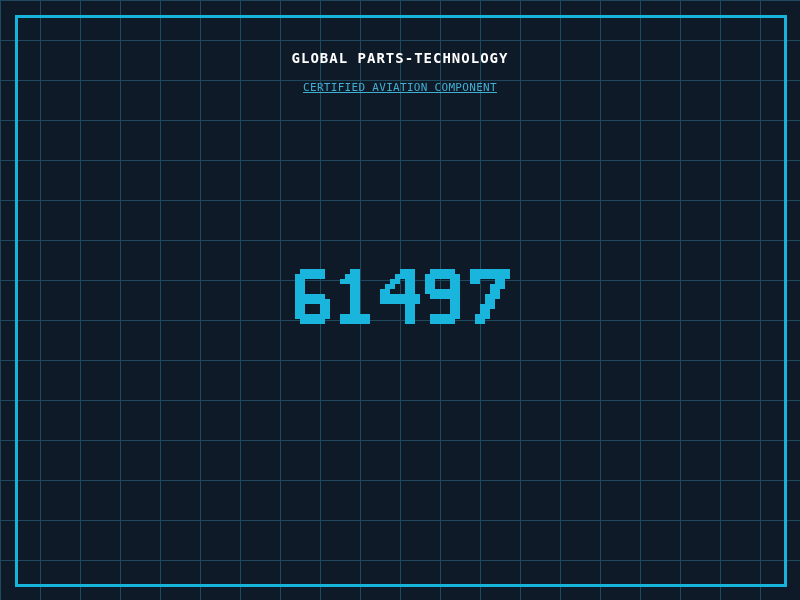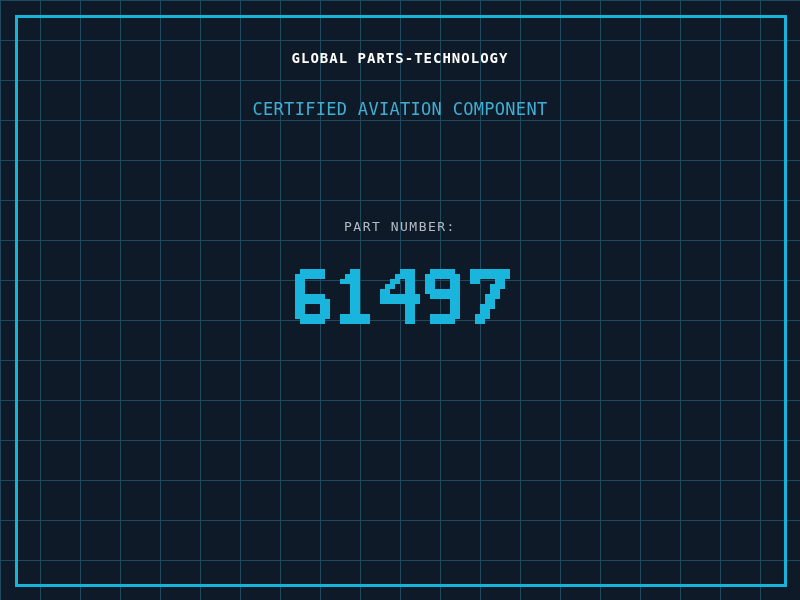--- a/index.html
+++ b/index.html
@@ -42,24 +42,25 @@
 
   .company-name {
     top: 50px;
     font-size: 14px;
     font-weight: 700;
     letter-spacing: 1px;
     color: var(--title);
   }
 
   .tagline {
-    top: 99px;
-    font-size: 17px;
+    top: 81px;
+    font-size: 11px;
     letter-spacing: 0.3px;
     color: var(--tagline);
+    text-decoration: underline;
   }
 
   .part-label {
     top: 219px;
     font-size: 13px;
     letter-spacing: 1.5px;
     color: var(--label);
   }
 
   .part-number {
@@ -84,21 +85,20 @@
 </head>
 <body>
 
 <div class="screen" style="--bg: #0f1a28; --grid: #1d4a5f; --frame: #16b3da; --title: #ffffff; --tagline: #3fafd4; --label: #b4bcc4; --number: #1ab5dc; --url: #e6e9ec;">
   <div class="frame"></div>
 
   <div class="line company-name">GLOBAL PARTS-TECHNOLOGY</div>
 
   <div class="line tagline">CERTIFIED AVIATION COMPONENT</div>
 
-  <div class="line part-label">PART NUMBER:</div>
 
   <div class="part-number" aria-label="61497">
       <svg width="40" height="55" viewBox="0 0 8 11" shape-rendering="crispEdges">
         <rect x="2" y="0" width="1" height="1" fill="#1ab5dc"></rect>
         <rect x="3" y="0" width="1" height="1" fill="#1ab5dc"></rect>
         <rect x="4" y="0" width="1" height="1" fill="#1ab5dc"></rect>
         <rect x="5" y="0" width="1" height="1" fill="#1ab5dc"></rect>
         <rect x="6" y="0" width="1" height="1" fill="#1ab5dc"></rect>
         <rect x="1" y="1" width="1" height="1" fill="#1ab5dc"></rect>
         <rect x="2" y="1" width="1" height="1" fill="#1ab5dc"></rect>

